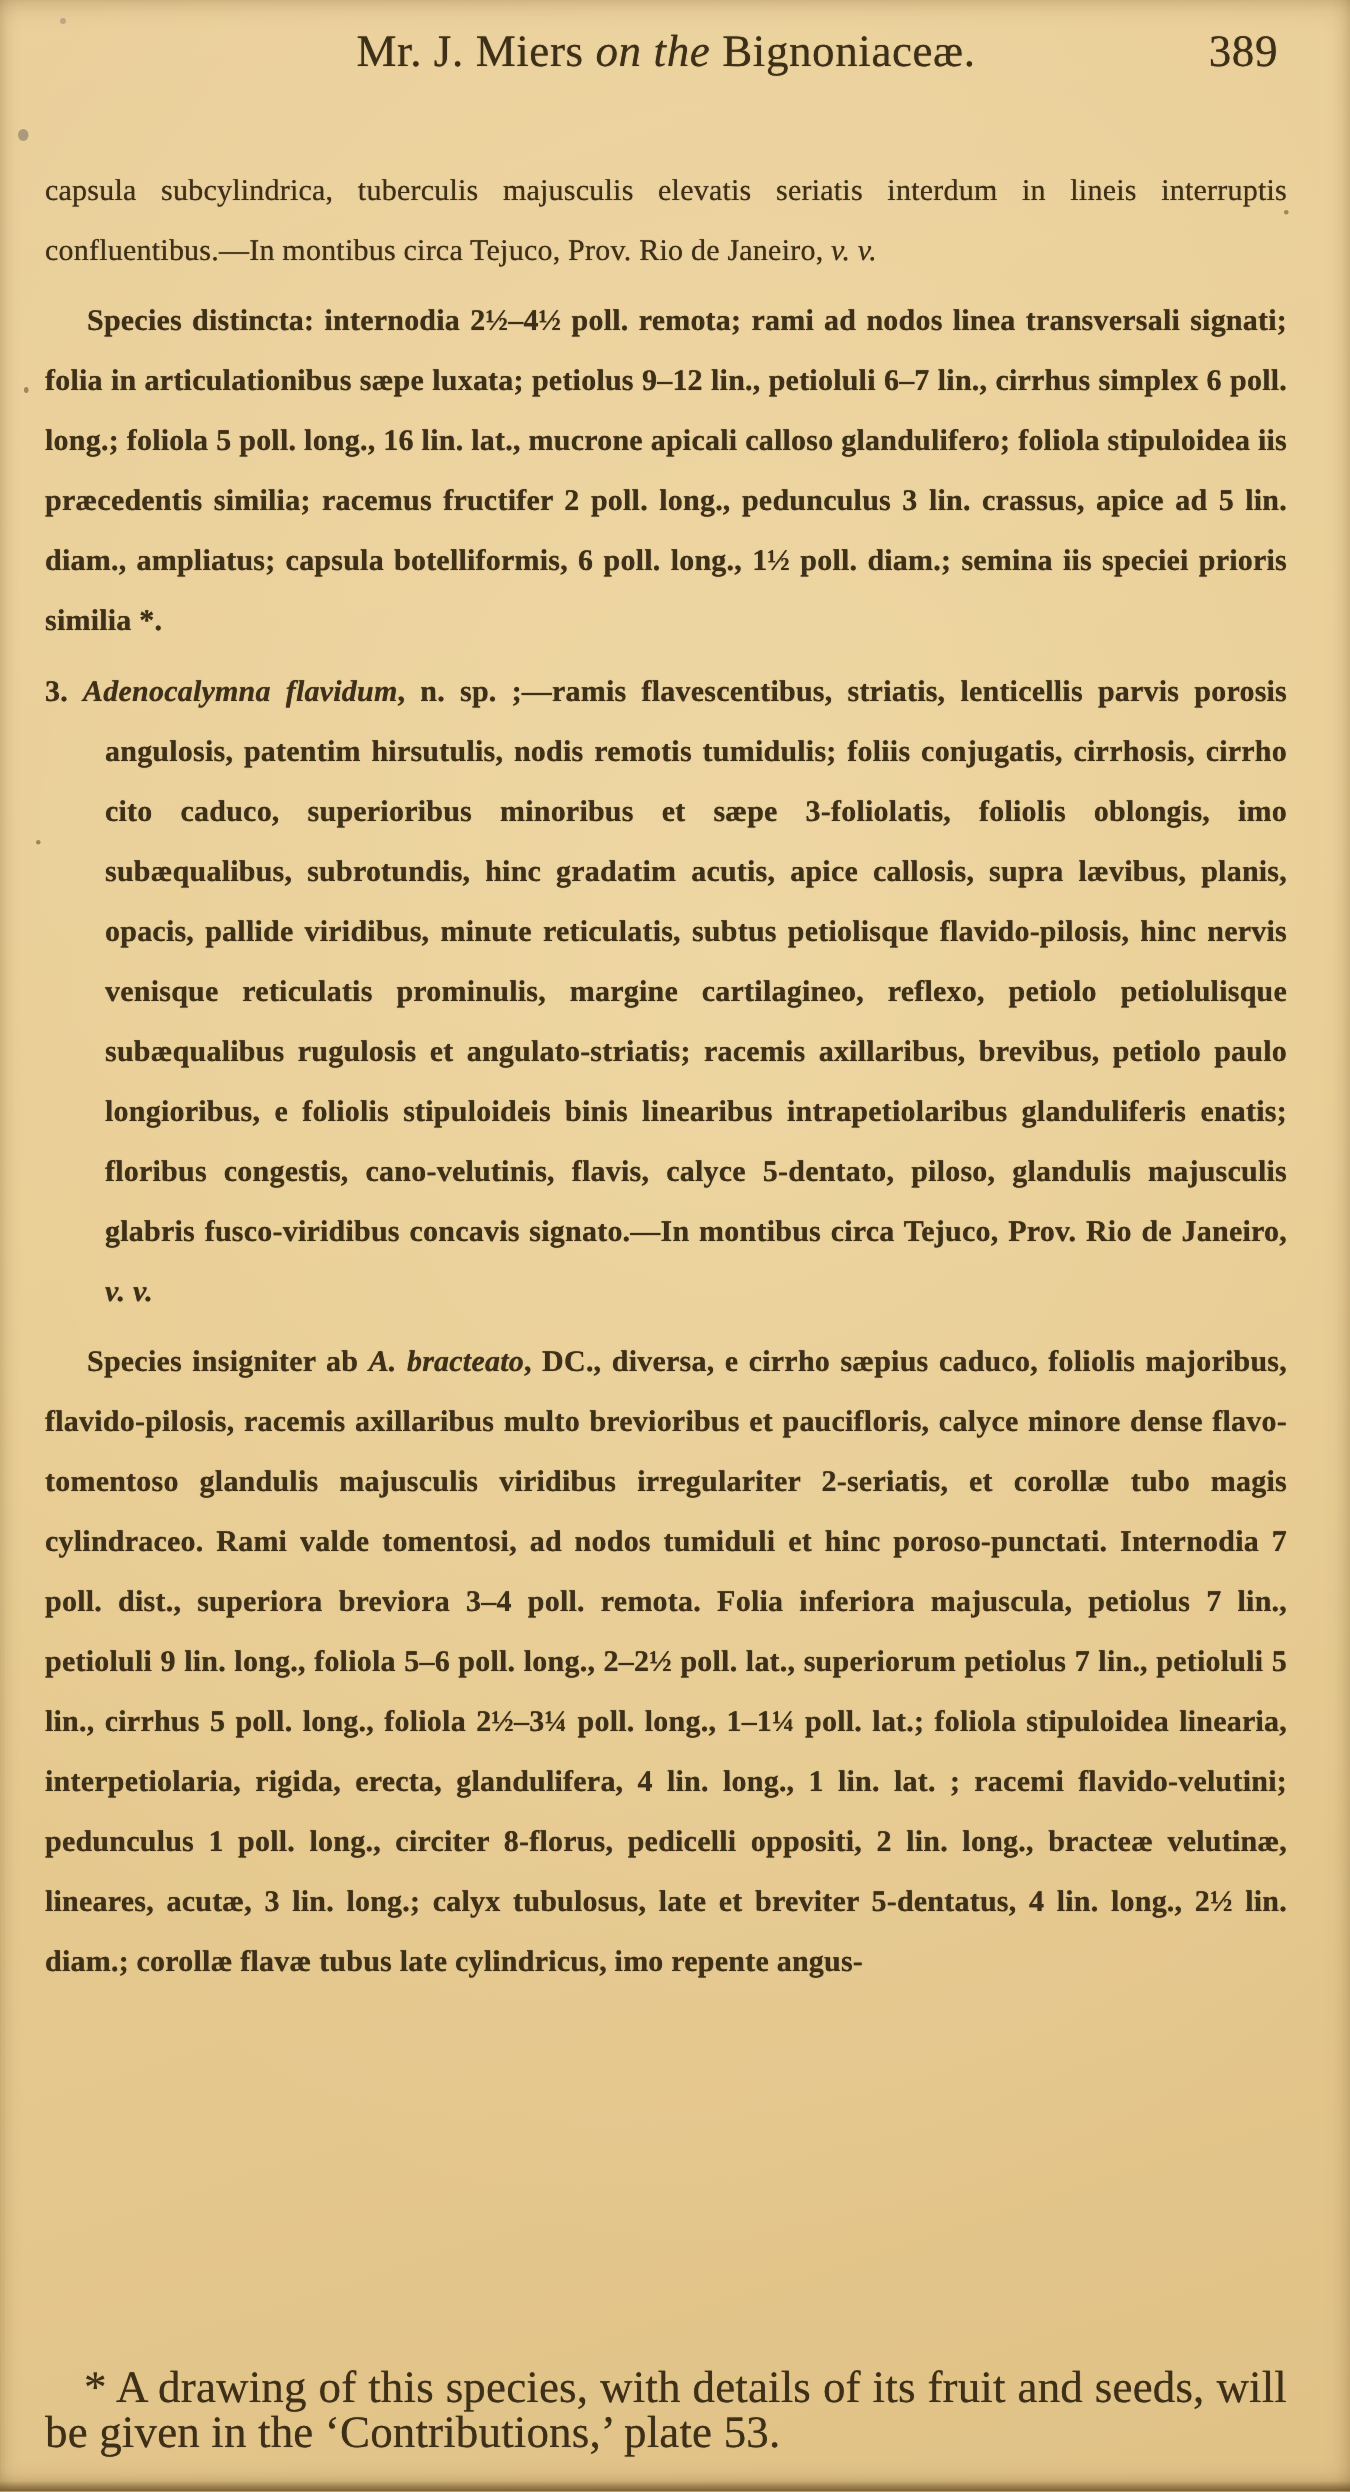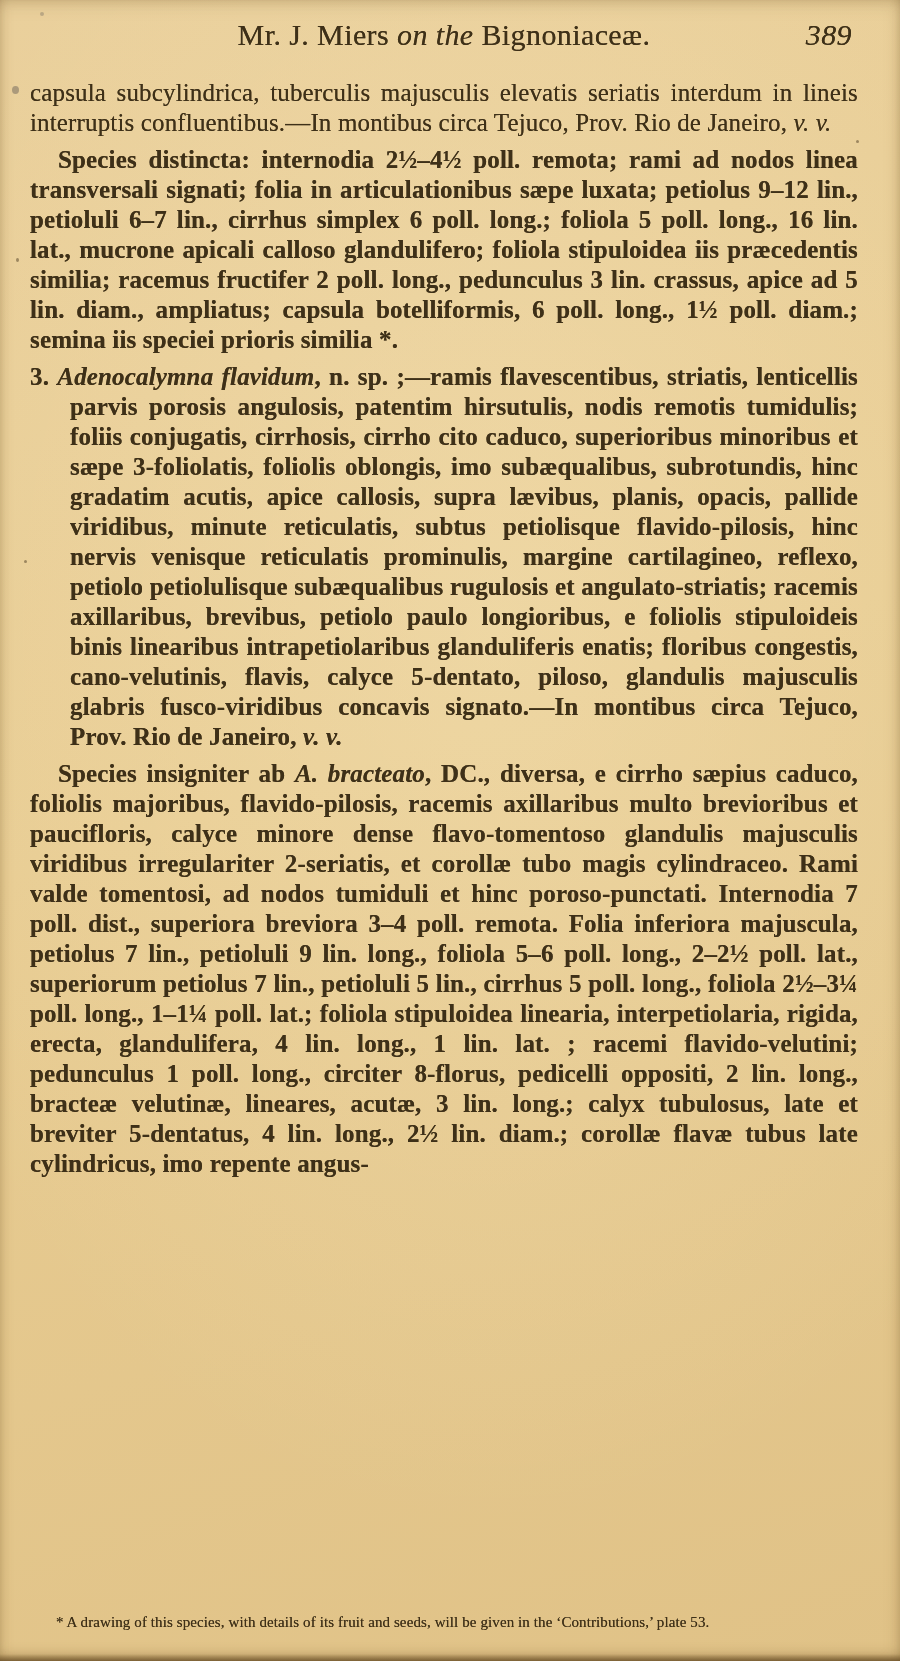--- a/index.html
+++ b/index.html
@@ -26,45 +26,44 @@
       inset -7px 0 20px -12px rgba(110,82,38,0.35),
       inset 7px 0 20px -14px rgba(110,82,38,0.3);
     font-family: "Liberation Serif", "DejaVu Serif", serif;
     color: var(--ink);
   }
   .running-head {
     position: relative;
     text-align: center;
     font-size: 30px;
     line-height: 38px;
-    margin-bottom: 24px;
+    margin-bottom: 53px;
     letter-spacing: 0.4px;
     text-shadow: 0 0 0.6px rgba(62,48,24,0.85);
   }
   .page-number {
     position: absolute;
     right: 6px;
     top: 0;
-    font-style: italic;
   }
   .body-text {
-    font-size: 25px;
-    line-height: 30px;
+    font-size: 20px;
+    line-height: 40px;
     text-align: justify;
     letter-spacing: 0.15px;
     text-shadow: 0 0 0.6px rgba(62,48,24,0.8);
   }
   .body-text p { margin: 0; }
   .body-text p + p { margin-top: 7px; font-weight: bold; }
   p.indent { text-indent: 28px; }
   p.hanging { padding-left: 40px; text-indent: -40px; }
   .it { font-style: italic; }
   .footnote {
     margin-top: auto;
-    font-size: 15px;
+    font-size: 30px;
     line-height: 30px;
     text-align: justify;
     letter-spacing: 0.1px;
     text-shadow: 0 0 0.5px rgba(62,48,24,0.8);
   }
   .footnote p { margin: 0; text-indent: 26px; }
   .speck {
     position: absolute;
     border-radius: 50%;
     background: rgba(92,74,48,0.55);

